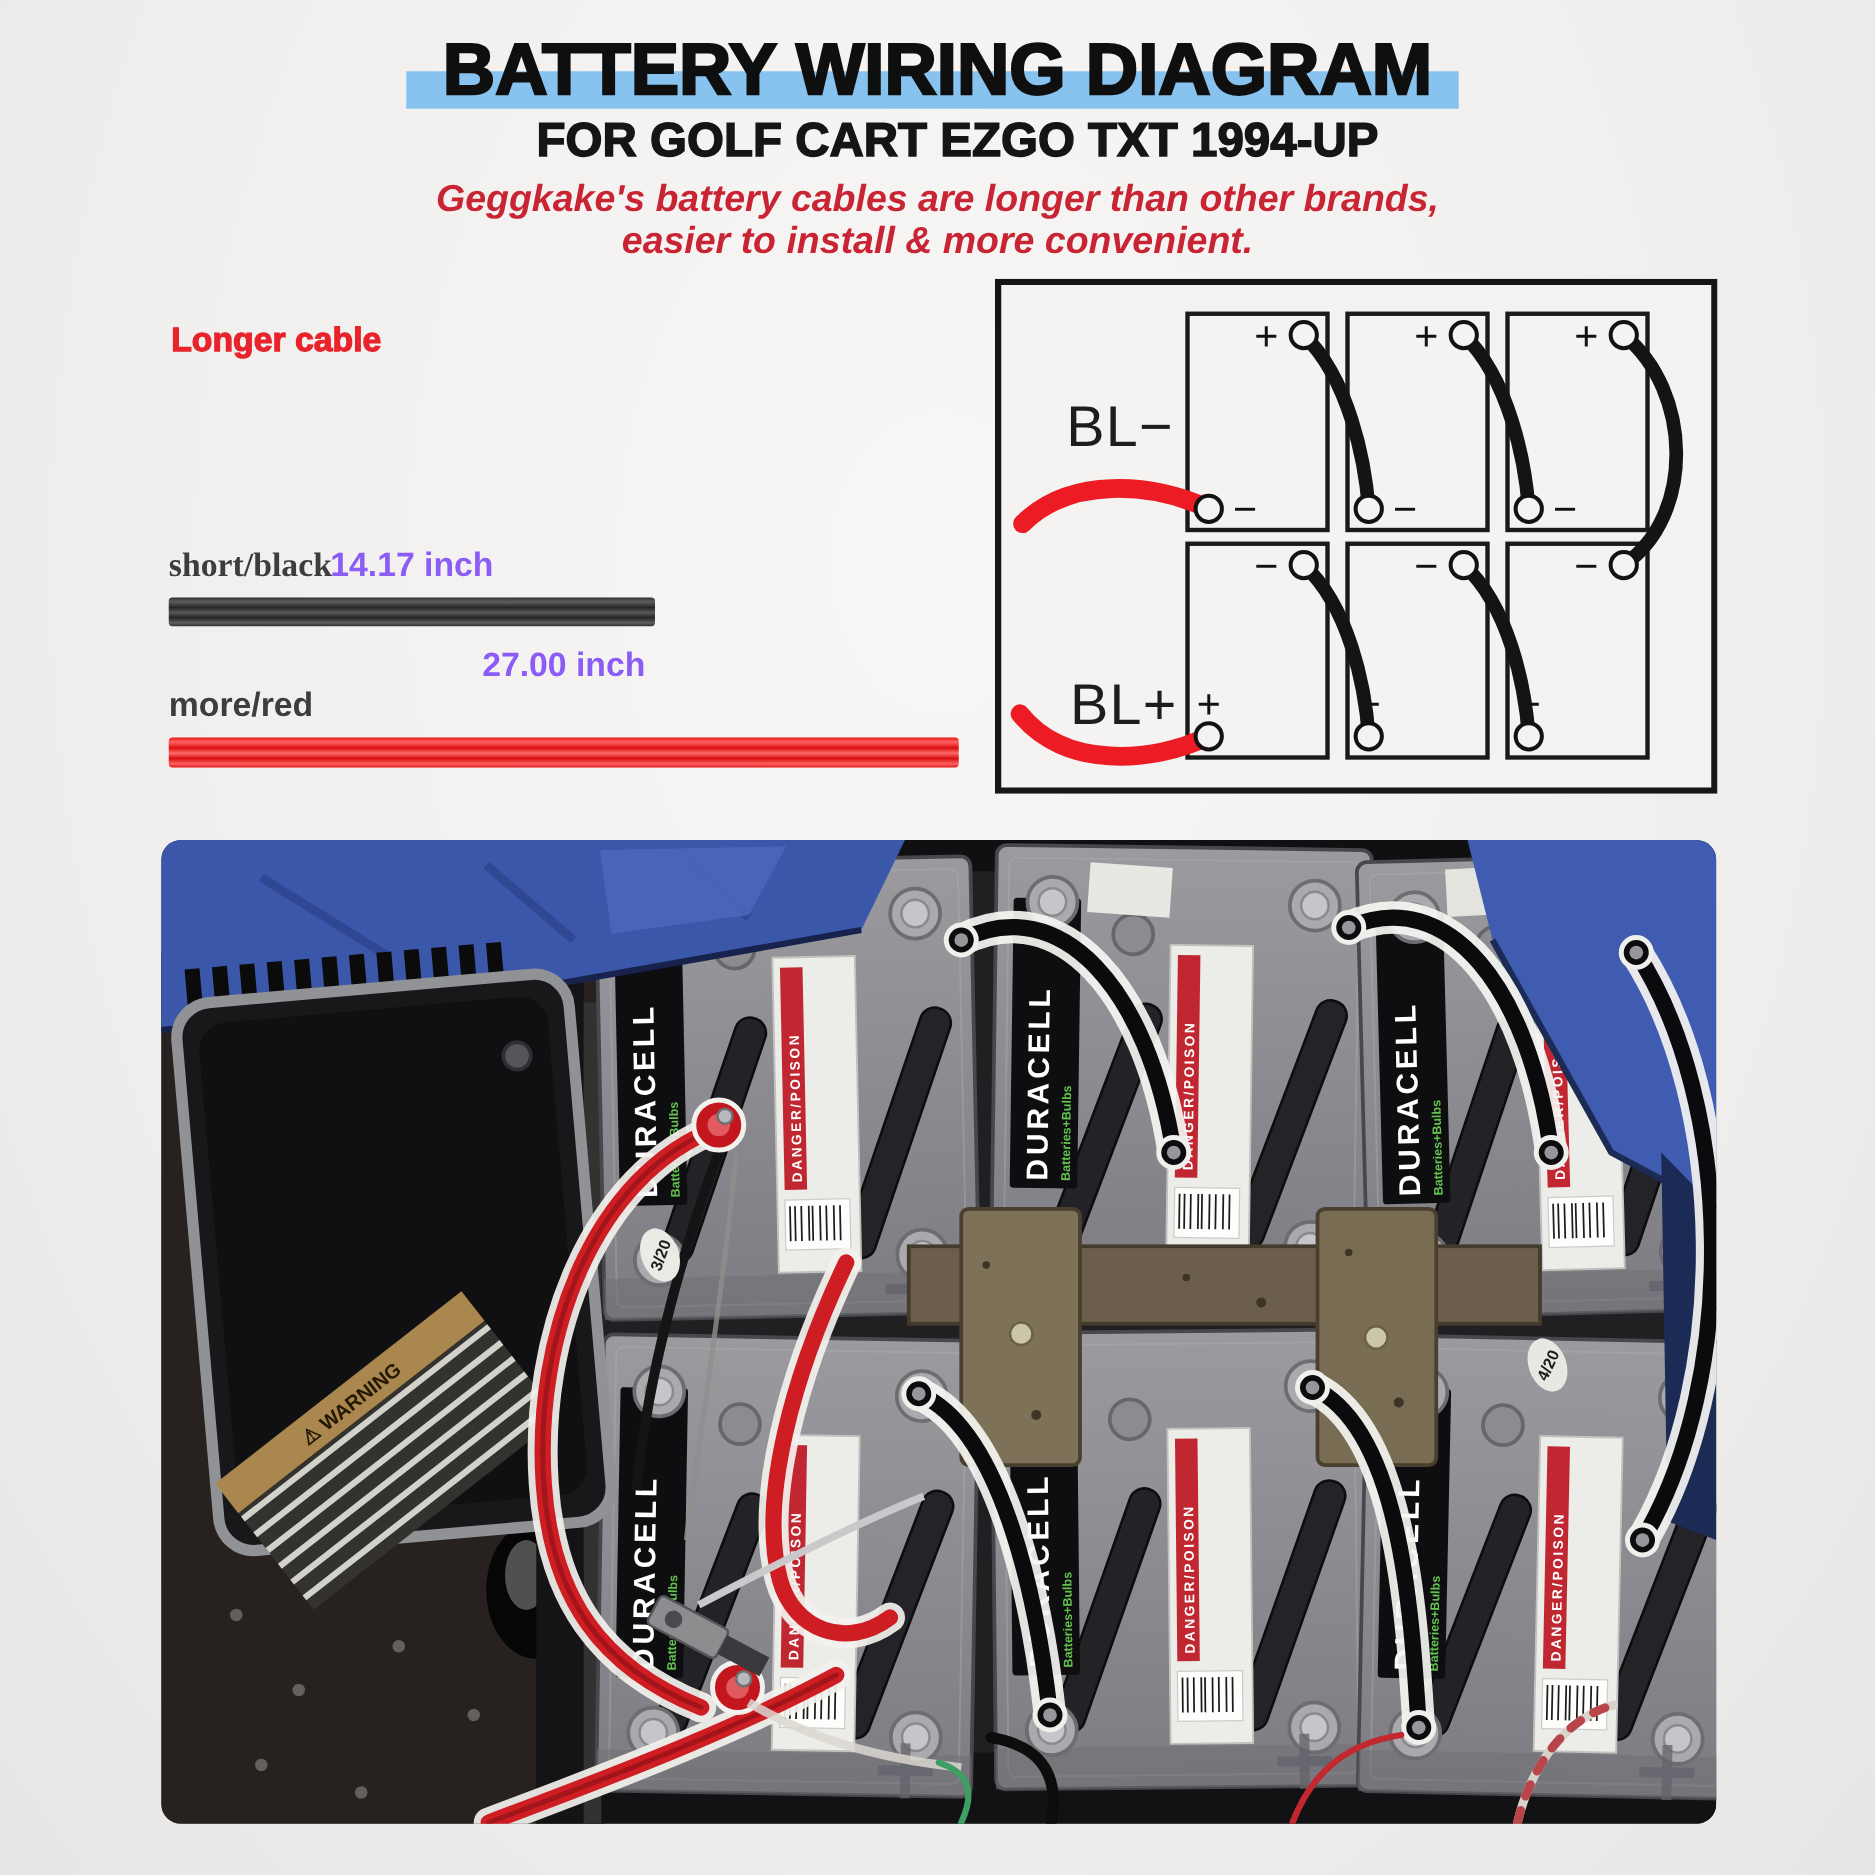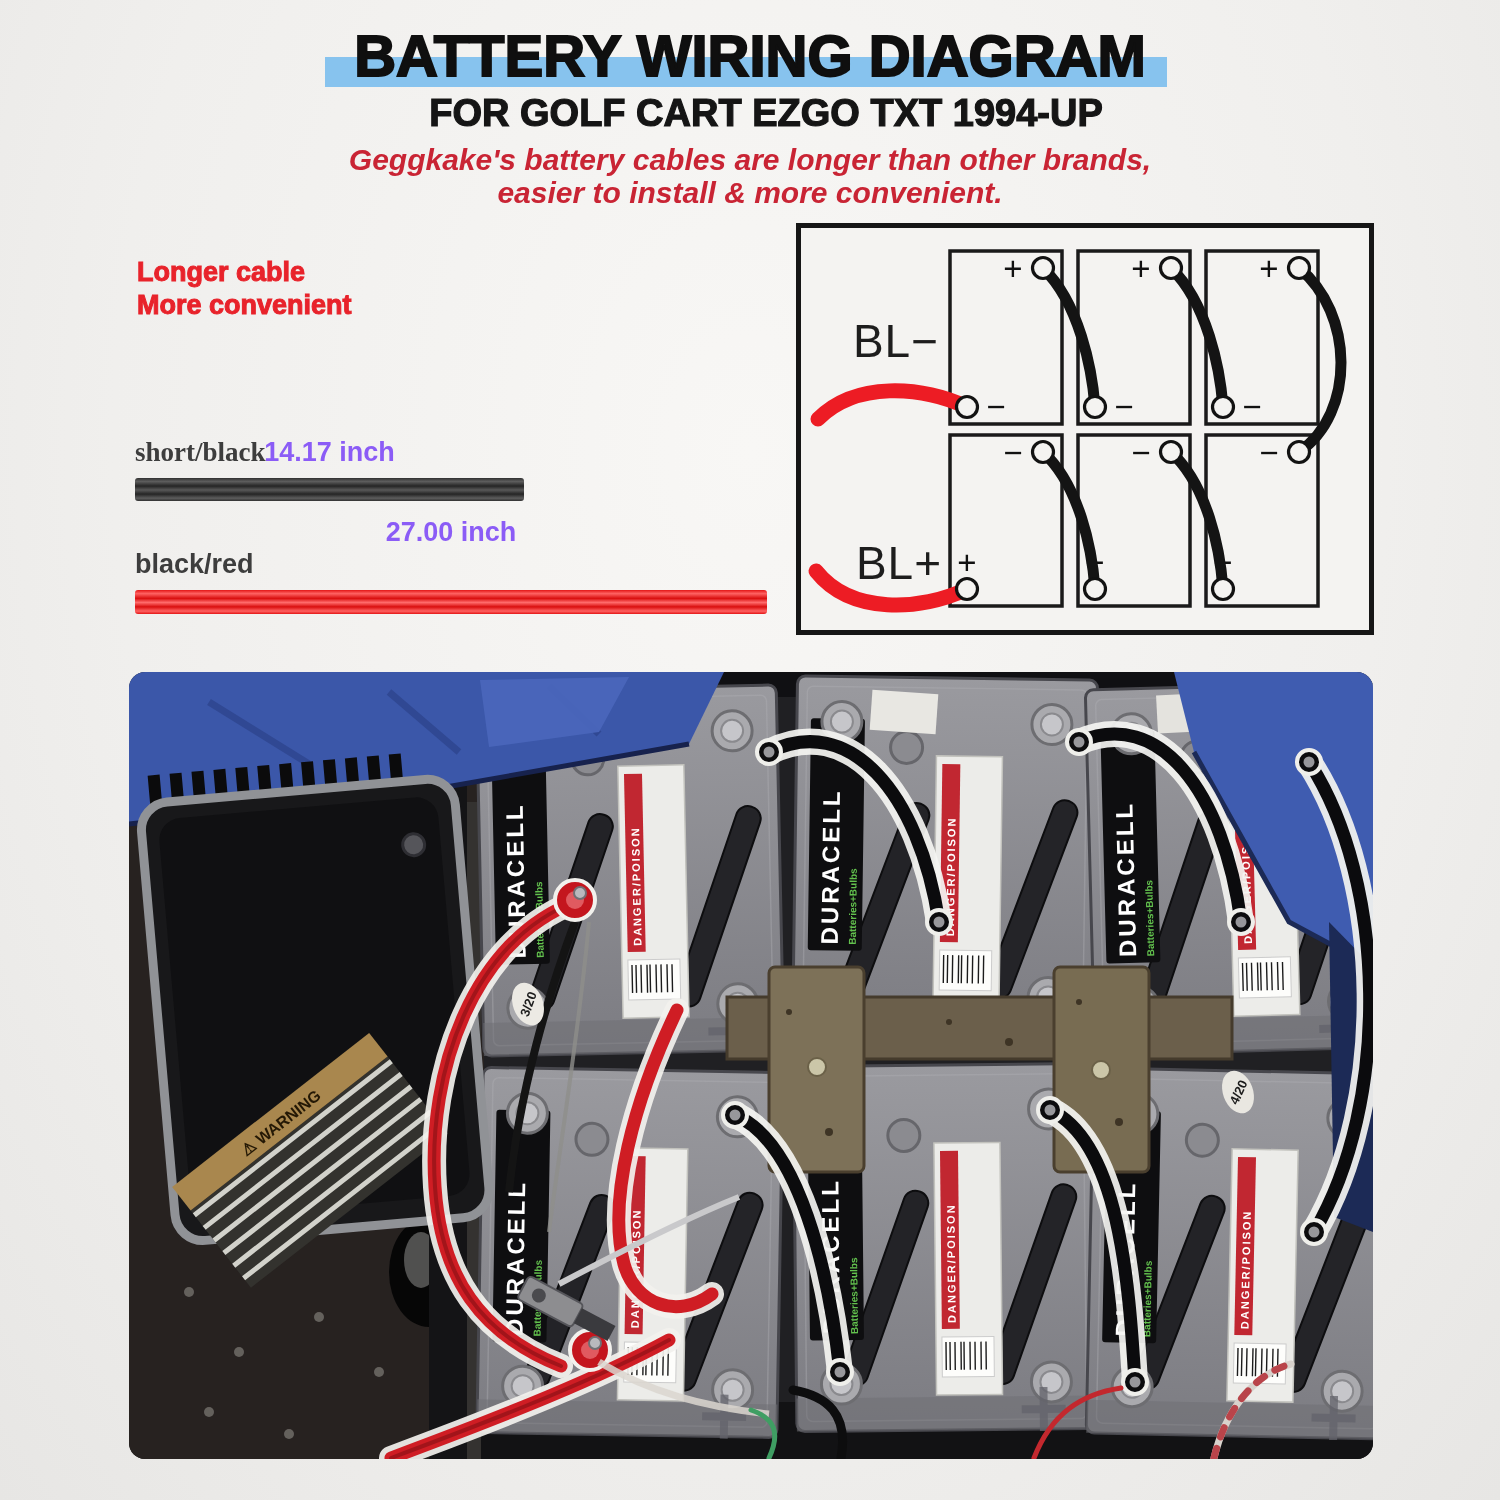--- a/index.html
+++ b/index.html
@@ -55,27 +55,27 @@
 </style>
 </head>
 <body>
 
 <div class="abs" id="blue-bar"></div>
 <h1 class="abs" id="title">BATTERY WIRING DIAGRAM</h1>
 <h2 class="abs" id="subtitle">FOR GOLF CART EZGO TXT 1994-UP</h2>
 <p class="abs tagline" id="tagline1">Geggkake's battery cables are longer than other brands,</p>
 <p class="abs tagline" id="tagline2">easier to install &amp; more convenient.</p>
 
-<p class="abs" id="benefit"><span>Longer cable</span><br><span>More convenient</span></p>
+<p class="abs" id="benefit"><span>Longer cable</span><br></p>
 
 <div class="abs cable-label" id="short-label">short/black</div>
 <div class="abs cable-length" id="short-length">14.17 inch</div>
 <div class="abs" id="short-bar"></div>
 
-<div class="abs cable-label" id="long-label">black/red</div>
+<div class="abs cable-label" id="long-label">more/red</div>
 <div class="abs cable-length" id="long-length">27.00 inch</div>
 <div class="abs" id="long-bar"></div>
 
 <svg class="abs" id="diagram-svg" width="578" height="412" viewBox="0 0 578 412">
   <defs>
     <g id="cell-top">
       <rect x="0" y="0" width="112" height="173" fill="#f4f3f1" stroke="#1a1a1a" stroke-width="3.5"></rect>
       <text x="63" y="29" text-anchor="middle" font-size="33" fill="#111">+</text>
       <text x="46" y="167" text-anchor="middle" font-size="33" fill="#111">−</text>
     </g>

